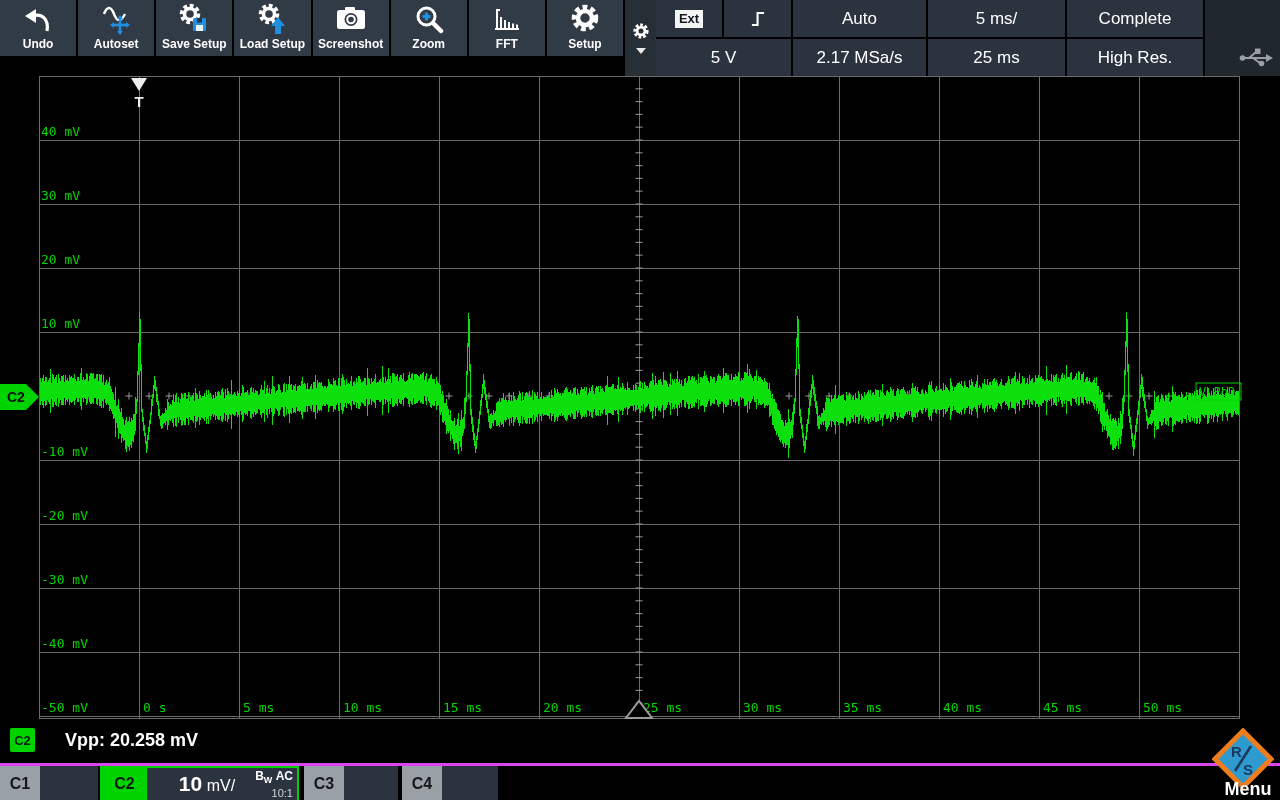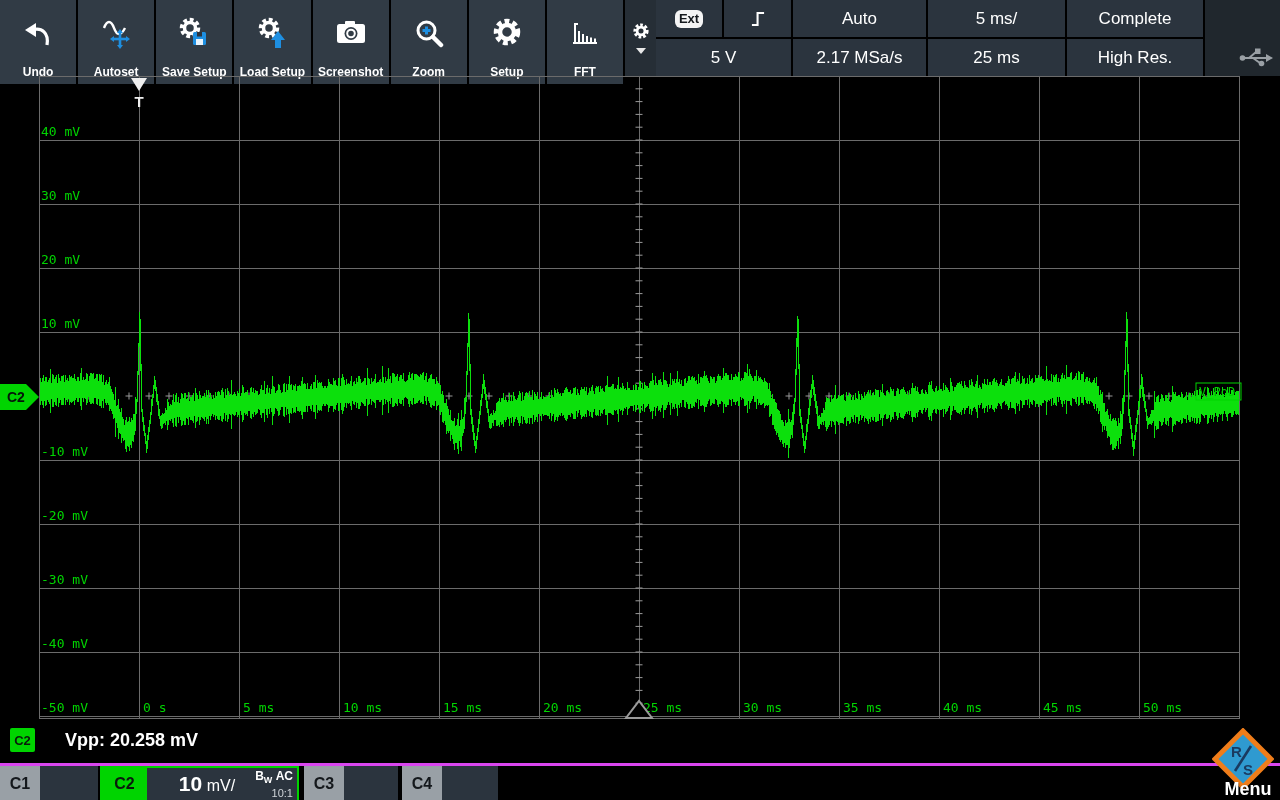--- a/index.html
+++ b/index.html
@@ -3,30 +3,30 @@
 <meta charset="utf-8">
 <style>
   * { margin:0; padding:0; box-sizing:border-box; }
   html,body { background:#000; }
   #screen {
     position:relative; width:1280px; height:800px; overflow:hidden;
     background:#000; font-family:"Liberation Sans", sans-serif;
     -webkit-font-smoothing:antialiased;
   }
   
-  .toolbar-buttons { position:absolute; left:0; top:0; width:623px; height:84px; display:flex; gap:2px; }
+  .toolbar-buttons { position:absolute; left:0; top:0; width:623px; height:56px; display:flex; gap:2px; }
   .tb-btn { flex:1; background:#313b45; display:flex; flex-direction:column; align-items:center; justify-content:flex-end; padding-bottom:5px; cursor:default; }
   .tb-btn .ic { flex:1; display:flex; align-items:center; justify-content:center; }
   .tb-btn .lbl { color:#fff; font-size:12px; font-weight:bold; white-space:nowrap; }
   .gear-col { position:absolute; left:625px; top:0; width:31px; height:76px; background:#262e36; display:flex; flex-direction:column; align-items:center; justify-content:center; gap:8px; }
   .gear-col .tri { width:0; height:0; border-left:5px solid transparent; border-right:5px solid transparent; border-top:6px solid #e8e8e8; }
   .cell { position:absolute; background:#2b343e; color:#fff; font-size:17px; display:flex; align-items:center; justify-content:center; }
   .cell.r1 { top:0; height:37px; }
   .cell.r2 { top:39px; height:37px; }
-  .ext-badge { background:#f4f4f4; color:#15191d; font-size:13px; font-weight:bold; padding:1px 4px 2px 4px; border-radius:6px; }
+  .ext-badge { background:#f4f4f4; color:#15191d; font-size:13px; font-weight:bold; padding:1px 4px 2px 4px; border-radius:0; }
   .usb-area { position:absolute; left:1205px; top:0; width:75px; height:76px; background:#20272d; }
   .usb-area svg { position:absolute; right:6px; bottom:8px; }
   
   #plot { position:absolute; left:0; top:76px; }
   .c2-marker {
     position:absolute; left:0; top:384px; width:39px; height:26px; background:#00d400;
     clip-path:polygon(0 0, 26px 0, 39px 50%, 26px 100%, 0 100%);
     color:#06140a; font-size:14px; font-weight:bold; display:flex; align-items:center; padding-left:7px;
   }
   
@@ -127,45 +127,45 @@
             <g stroke="#1e8fe1" stroke-width="3">
               <line x1="12.5" y1="8.5" x2="12.5" y2="16.5"></line>
               <line x1="8.5" y1="12.5" x2="16.5" y2="12.5"></line>
             </g>
           </svg>
       </span>
       <span class="lbl">Zoom</span>
     </div>
     <div class="tb-btn">
       <span class="ic">
-        <svg width="32" height="32" viewBox="0 0 32 32">
-            <g stroke="#fff" fill="none">
-              <circle cx="16" cy="15" r="10.5" stroke-width="5.5" stroke-dasharray="4.6 3.2"></circle>
-              <circle cx="16" cy="15" r="7" stroke-width="4.5"></circle>
-            </g>
-          </svg>
-      </span>
-      <span class="lbl">Setup</span>
-    </div>
-    <div class="tb-btn">
-      <span class="ic">
         <svg width="30" height="28" viewBox="0 0 30 28">
             <g stroke="#fff" stroke-width="2">
               <line x1="3" y1="24" x2="27" y2="24"></line>
               <line x1="5" y1="24" x2="5" y2="5"></line>
               <line x1="9" y1="24" x2="9" y2="12"></line>
               <line x1="13" y1="24" x2="13" y2="15"></line>
               <line x1="17" y1="24" x2="17" y2="17"></line>
               <line x1="21" y1="24" x2="21" y2="18.5"></line>
               <line x1="25" y1="24" x2="25" y2="19.5"></line>
               <line x1="4" y1="5" x2="8" y2="5"></line>
             </g>
           </svg>
       </span>
       <span class="lbl">FFT</span>
+    </div>
+    <div class="tb-btn">
+      <span class="ic">
+        <svg width="32" height="32" viewBox="0 0 32 32">
+            <g stroke="#fff" fill="none">
+              <circle cx="16" cy="15" r="10.5" stroke-width="5.5" stroke-dasharray="4.6 3.2"></circle>
+              <circle cx="16" cy="15" r="7" stroke-width="4.5"></circle>
+            </g>
+          </svg>
+      </span>
+      <span class="lbl">Setup</span>
     </div>
   </div>
 
   <div class="gear-col">
     <svg width="18" height="18" viewBox="0 0 32 32">
         <g stroke="#fff" fill="none">
           <circle cx="16" cy="16" r="10.5" stroke-width="6" stroke-dasharray="4.6 3.2"></circle>
           <circle cx="16" cy="16" r="7" stroke-width="5"></circle>
         </g>
       </svg>

